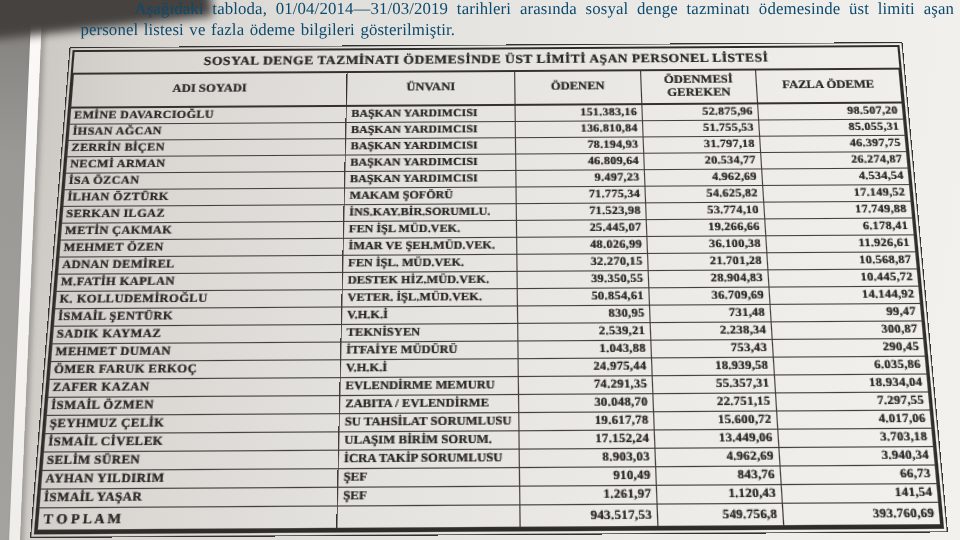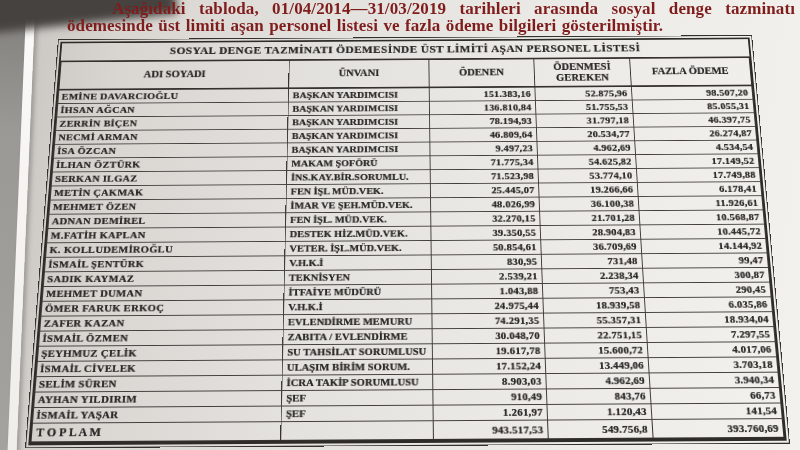--- a/index.html
+++ b/index.html
@@ -26,22 +26,22 @@
     box-shadow: 3px 0 4px rgba(100,97,93,0.45);
   }
   .corner-shadow {
     position: absolute; top: -32px; left: -60px; width: 235px; height: 58px;
     background: #45423f;
     transform: rotate(-6deg);
     filter: blur(4px);
   }
   .intro {
     position: absolute; top: 1px; left: 67px; width: 728px;
-    font-size: 17px; font-weight: bold; line-height: 16.5px;
-    color: #7f1d1d; text-align: justify; text-indent: 45px;
+    font-size: 14px; font-weight: normal; line-height: 16.5px;
+    color: #0c4a6e; text-align: justify; text-indent: 45px;
     letter-spacing: 0.1px; word-spacing: 1px;
   }
   .table-tilt {
     position: absolute; left: 25px; top: -9px; width: 765px; height: 455px;
     transform: rotate(-0.35deg) perspective(620px) rotateX(8deg);
     transform-origin: 50% 100%;
     text-shadow: 0 0 0.4px rgba(42,40,38,0.85);
   }
   .table-outer {
     width: 100%; height: 100%;

